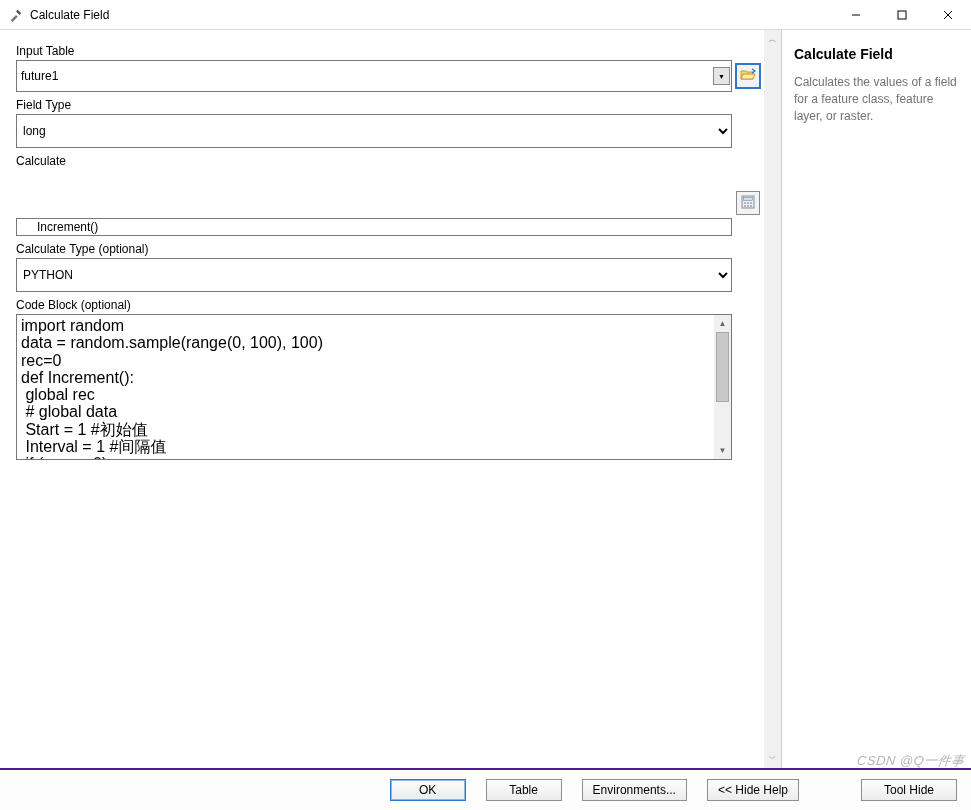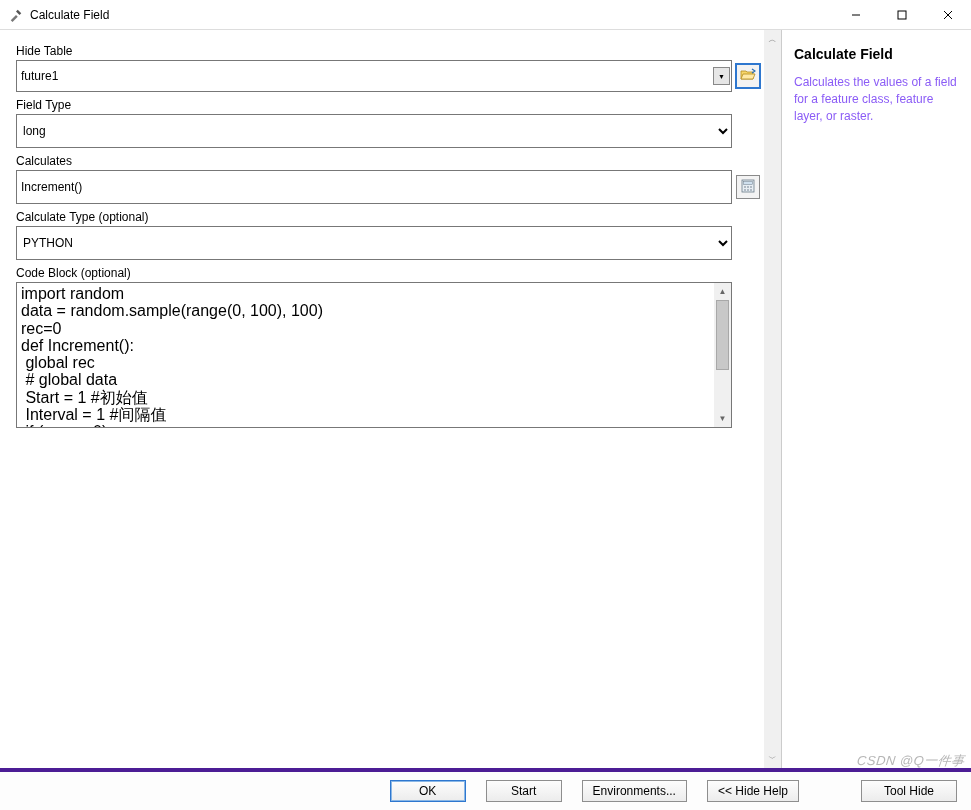--- a/index.html
+++ b/index.html
@@ -70,21 +70,21 @@
   }
   .right-pane {
     width: 190px;
     border-left: 1px solid #ccc;
     background: #fff;
     padding: 16px 12px;
     display: flex;
     flex-direction: column;
   }
   .help-title { font-size: 14px; font-weight: bold; margin-bottom: 12px; }
-  .help-body { font-size: 12px; line-height: 1.4; color: #8b5cf6; }
+  .help-body { font-size: 12px; line-height: 1.4; color: #737373; }
 
   .field-label { font-size: 12px; margin-top: 6px; margin-bottom: 2px; display:block; }
   .row { display: flex; align-items: center; gap: 4px; }
   .row .control-wrap { flex: 1; min-width: 0; }
 
   .combo {
     width: 100%;
     height: 32px;
     border: 1px solid #777;
     background: #fff;
@@ -114,26 +114,27 @@
   select.dropdown {
     width: 100%;
     height: 34px;
     border: 1px solid #777;
     font: inherit;
     background: #fff;
     padding: 0 2px;
   }
   .text-input {
     width: 100%;
-    height: 34px;
+    height: 18px;
     border: 1px solid #777;
     font: inherit;
-    padding: 0 4px;
+    padding: 0 20px;
     outline: none;
     background: #fff;
+    margin-top: 48px;
   }
   .mini-btn {
     width: 24px; height: 24px;
     border: 1px solid #8a8a8a;
     background: #f3f3f3;
     display: flex; align-items: center; justify-content: center;
     padding: 0;
   }
   .mini-btn.focused {
     outline: 2px solid #2e77cf;
@@ -164,21 +165,21 @@
     background: #f0f0f0;
     display: flex;
     flex-direction: column;
   }
   .sb-btn { height: 17px; display:flex; align-items:center; justify-content:center; font-size:8px; color:#666; }
   .sb-thumb { background: #c8c8c8; border:1px solid #a8a8a8; margin:0 2px; }
   .sb-track { flex:1; }
 
   .button-bar {
     height: 42px;
-    border-top: 4px solid #4c1d95;
+    border-top: 2px solid #4c1d95;
     background: #fdfdfd;
     display: flex;
     align-items: center;
     justify-content: flex-end;
     padding: 0 14px;
     gap: 20px;
   }
   .dlg-btn {
     min-width: 76px;
     height: 22px;
@@ -235,21 +236,21 @@
         </svg>
     </div>
   </div>
 </div>
 
 <div class="client">
   <div class="main-area">
     <div class="left-pane">
       <div class="form-area">
 
-        <span class="field-label">Hide Table</span>
+        <span class="field-label">Input Table</span>
         <div class="row">
           <div class="control-wrap">
             <div class="combo">
               <input type="text" value="future1" style="">
               <div class="combo-btn">▼</div>
             </div>
           </div>
           <button class="mini-btn focused">
             <span>
               <svg width="16" height="14" viewBox="0 0 16 14">
@@ -264,21 +265,21 @@
         <span class="field-label">Field Type</span>
         <div class="row">
           <div class="control-wrap">
             <select class="dropdown">
               <option>long</option>
             </select>
           </div>
           <div class="spacer24"></div>
         </div>
 
-        <span class="field-label">Calculates</span>
+        <span class="field-label">Calculate</span>
         <div class="row">
           <div class="control-wrap">
             <input class="text-input" type="text" value="Increment()" style="">
           </div>
           <button class="mini-btn">
             <span>
               <svg width="14" height="14" viewBox="0 0 14 14">
                 <rect x="1" y="1" width="12" height="12" fill="#e8eef3" stroke="#6a7a88" stroke-width="0.8"></rect>
                 <rect x="2.5" y="2.5" width="9" height="3" fill="#cfe0ee" stroke="#6a7a88" stroke-width="0.5"></rect>
                 <circle cx="4" cy="8" r="0.8" fill="#6a7a88"></circle>
@@ -338,21 +339,21 @@
     <div class="right-pane">
       <div class="help-title">Calculate Field</div>
       <div class="help-body">Calculates the values of a field for a feature class, feature layer, or raster.</div>
       <div class="help-spacer"></div>
     </div>
   </div>
 
   <div class="button-bar">
     <div class="dlg-spacer"></div>
     <button class="dlg-btn default">OK</button>
-    <button class="dlg-btn">Start</button>
+    <button class="dlg-btn">Table</button>
     <button class="dlg-btn" style="min-width:96px">Environments...</button>
     <button class="dlg-btn" style="min-width:90px">&lt;&lt; Hide Help</button>
     <div style="width:22px"></div>
     <button class="dlg-btn" style="min-width:96px">Tool Hide</button>
   </div>
 </div>
 
 <div class="watermark">CSDN @Q一件事</div>
 
 </body></html>

